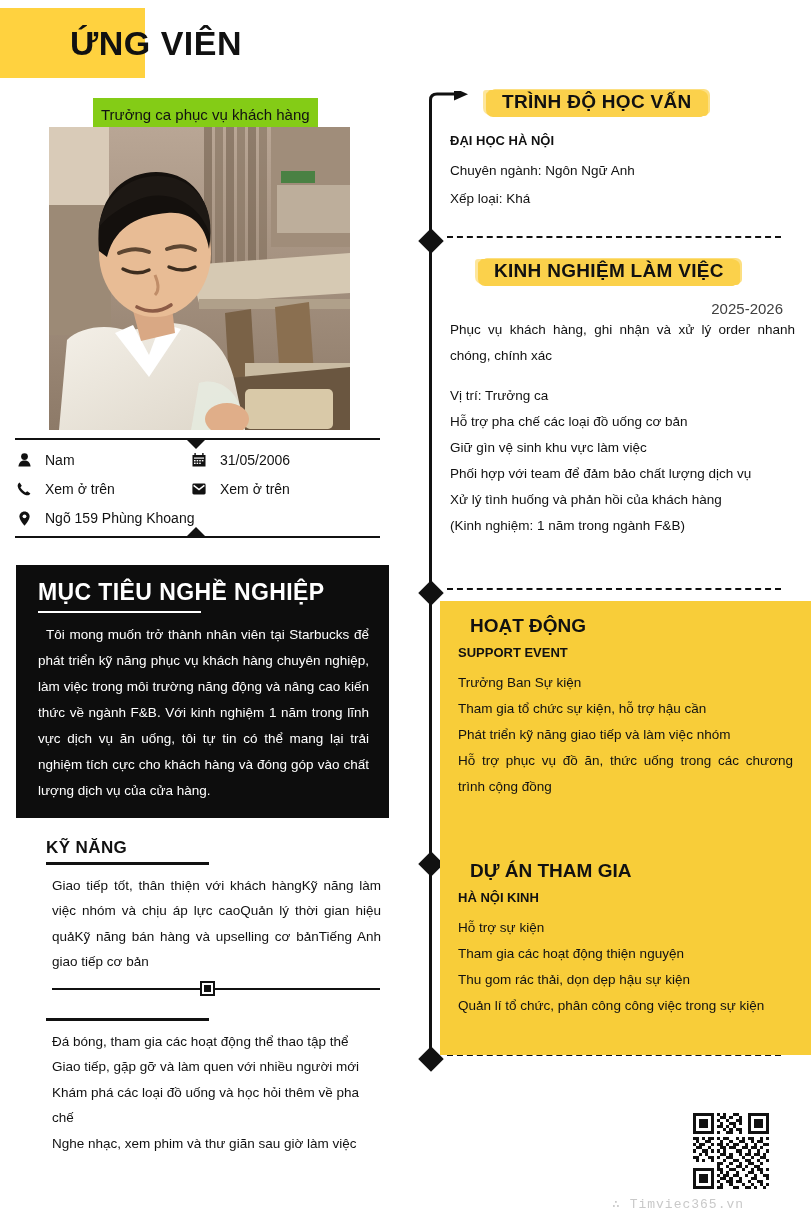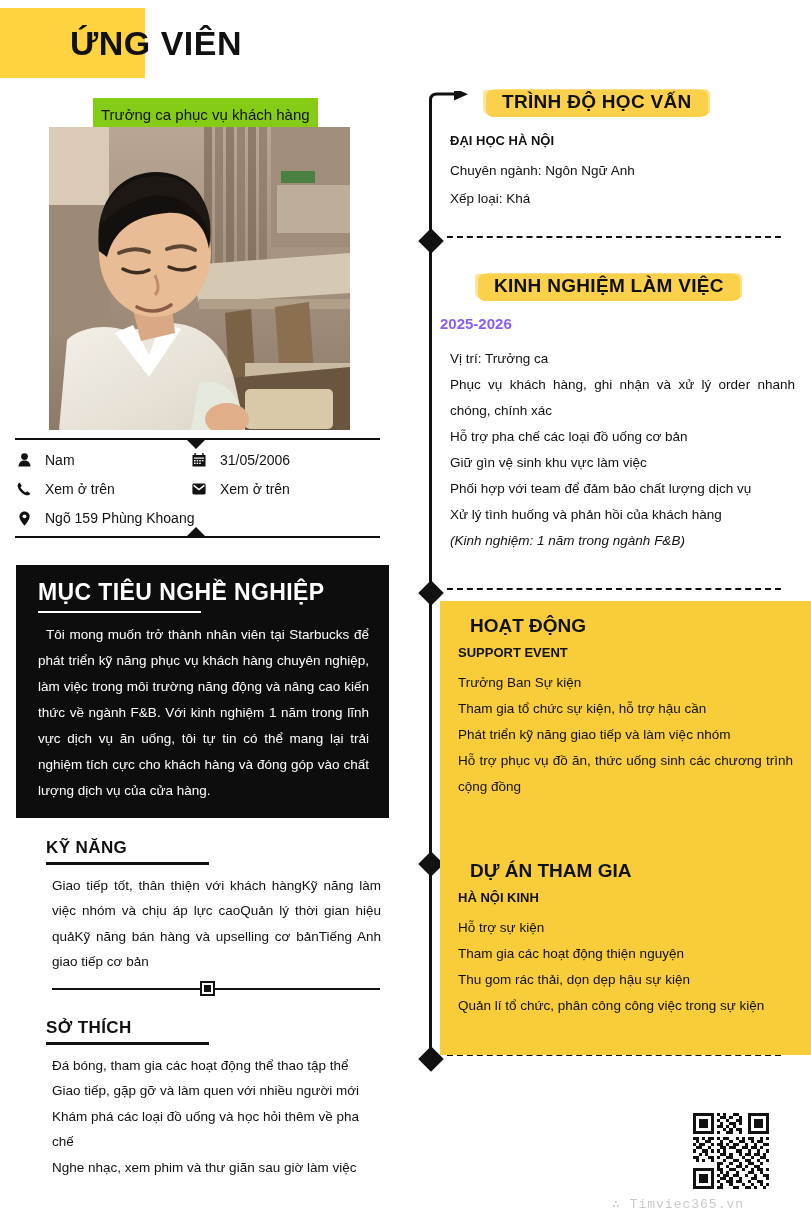--- a/index.html
+++ b/index.html
@@ -140,29 +140,29 @@
     content:""; position:absolute; left:0; top:2px; right:0; bottom:3px;
     background:#FBD14B; z-index:-1;
     border-radius:3px 6px 4px 7px;
     box-shadow: 2px 1px 0 #FBD14B, -2px 2px 0 #FBD14B, 4px -1px 0 rgba(251,209,75,.7), -5px 0px 0 rgba(251,209,75,.55);
   }
 
   .r-block { position:absolute; width:371px; }
   .r-sub { font-size:13px; font-weight:bold; color:#111; }
   .r-text { font-size:13.5px; line-height:26px; color:#111; }
   .r-text.justify { text-align:justify; }
-  .r-date { font-size:15px; font-weight:bold; color:#8b5cf6; }
-  .r-italic { font-style:italic; font-size:13.5px; }
+  .r-date { font-size:15px; font-weight:normal; text-align:right; color:#404040; }
+  .r-italic { font-size:13.5px; }
 
   #edu { top:88px; left:0; }
   #edu .brush-row { padding-left:48px; }
   #edu .r-sub { margin:15px 0 0 10px; }
   #edu .r-text { margin:10px 0 0 10px; }
 
-  #exp { top:272px; left:0; }
+  #exp { top:257px; left:0; }
   #exp .brush-row { padding-left:40px; }
   #exp .r-sub { margin:14px 0 0 10px; }
   #exp .r-date { margin:13px 28px 0 0; }
   #exp .r-text { margin:14px 0 0 10px; width:345px; }
 
   
   .y-panel {
     position:absolute; left:0; width:371px; background:#F8CD39;
     padding:14px 18px 16px 18px;
   }
@@ -328,21 +328,20 @@
       <div class="body justify">Giao tiếp tốt, thân thiện với khách hàngKỹ năng làm việc nhóm và chịu áp lực caoQuản lý thời gian hiệu quảKỹ năng bán hàng và upselling cơ bảnTiếng Anh giao tiếp cơ bản</div>
       <div class="slider">
         <div class="track"></div>
         <div class="knob">
             <i></i>
           </div>
       </div>
     </div>
 
     <div class="sec" id="hobbies">
-      <h2>SỞ THÍCH</h2>
       <div class="uline"></div>
       <div class="body">
         <div>Đá bóng, tham gia các hoạt động thể thao tập thể</div>
         <div>Giao tiếp, gặp gỡ và làm quen với nhiều người mới</div>
         <div class="justify" style="padding-right:0;">Khám phá các loại đồ uống và học hỏi thêm về pha chế</div>
         <div>Nghe nhạc, xem phim và thư giãn sau giờ làm việc</div>
       </div>
     </div>
   </div>
 
@@ -371,36 +370,36 @@
       <div class="r-sub">ĐẠI HỌC HÀ NỘI</div>
       <div class="r-text">Chuyên ngành: Ngôn Ngữ Anh</div>
       <div class="r-text" style="margin-top:2px;margin-left:10px;">Xếp loại: Khá</div>
     </div>
 
     <div class="r-block" id="exp">
       <div class="brush-row">
         <span class="brush">KINH NGHIỆM LÀM VIỆC</span>
       </div>
       <div class="r-date">2025-2026</div>
+      <div class="r-text justify" style="margin-top:0;margin-left:10px;width:345px;">Phục vụ khách hàng, ghi nhận và xử lý order nhanh chóng, chính xác</div>
       <div class="r-text">Vị trí: Trưởng ca</div>
-      <div class="r-text justify" style="margin-top:0;margin-left:10px;width:345px;">Phục vụ khách hàng, ghi nhận và xử lý order nhanh chóng, chính xác</div>
       <div class="r-text" style="margin-top:0;margin-left:10px;">Hỗ trợ pha chế các loại đồ uống cơ bản</div>
       <div class="r-text" style="margin-top:0;margin-left:10px;">Giữ gìn vệ sinh khu vực làm việc</div>
       <div class="r-text" style="margin-top:0;margin-left:10px;">Phối hợp với team để đảm bảo chất lượng dịch vụ</div>
       <div class="r-text" style="margin-top:0;margin-left:10px;">Xử lý tình huống và phản hồi của khách hàng</div>
       <div class="r-text r-italic" style="margin-top:0;margin-left:10px;">(Kinh nghiệm: 1 năm trong ngành F&amp;B)</div>
     </div>
 
     <div class="y-panel" id="act">
       <h3>HOẠT ĐỘNG</h3>
       <div class="r-sub">SUPPORT EVENT</div>
       <div class="r-text">Trưởng Ban Sự kiện</div>
       <div class="r-text" style="margin-top:0;">Tham gia tổ chức sự kiện, hỗ trợ hậu cần</div>
       <div class="r-text" style="margin-top:0;">Phát triển kỹ năng giao tiếp và làm việc nhóm</div>
-      <div class="r-text justify" style="margin-top:0;">Hỗ trợ phục vụ đồ ăn, thức uống sinh các chương trình cộng đồng</div>
+      <div class="r-text justify" style="margin-top:0;">Hỗ trợ phục vụ đồ ăn, thức uống trong các chương trình cộng đồng</div>
     </div>
 
     <div class="y-panel" id="proj">
       <h3>DỰ ÁN THAM GIA</h3>
       <div class="r-sub">HÀ NỘI KINH</div>
       <div class="r-text">Hỗ trợ sự kiện</div>
       <div class="r-text" style="margin-top:0;">Tham gia các hoạt động thiện nguyện</div>
       <div class="r-text" style="margin-top:0;">Thu gom rác thải, dọn dẹp hậu sự kiện</div>
       <div class="r-text" style="margin-top:0;">Quản lí tổ chức, phân công công việc trong sự kiện</div>
     </div>

